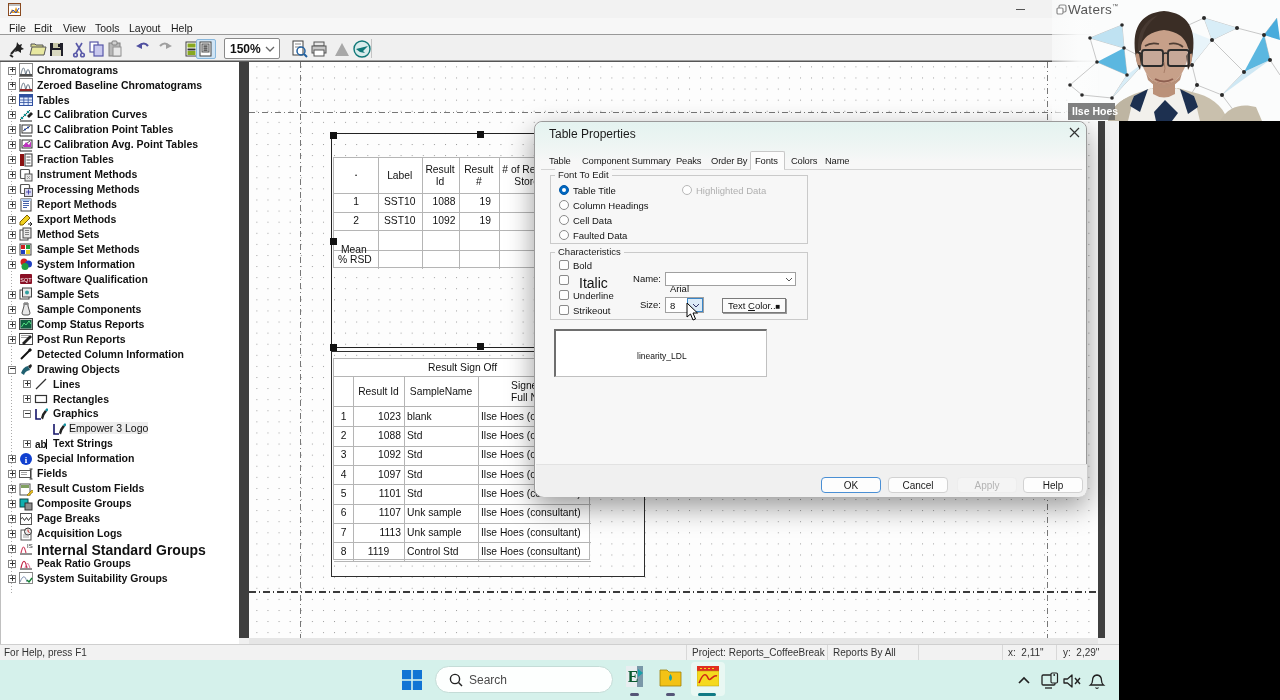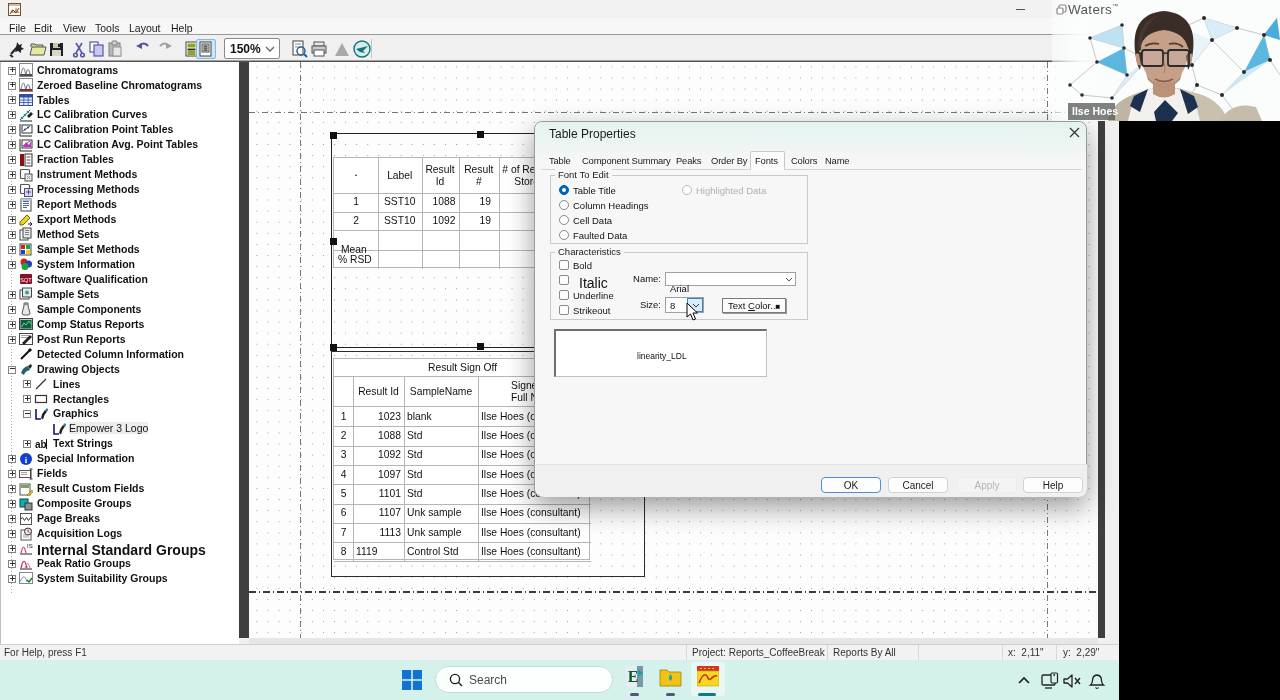--- a/index.html
+++ b/index.html
@@ -584,21 +584,21 @@
           <div style="width:100%;padding:0 3px;text-align:left;line-height:1.15">Unk sample</div>
         </div>
 <div class="abs" style="left:144px;top:163.8px;width:113px;height:19.3px;font-size:10.3px;color:#111;display:flex;align-items:center;overflow:hidden;white-space:nowrap">
           <div style="width:100%;padding:0 3px;text-align:left;line-height:1.15">Ilse Hoes (consultant)</div>
         </div>
 <div class="abs" style="left:0;top:202.4px;width:257px;height:1px;background:#b5b5b5"></div>
 <div class="abs" style="left:0px;top:183.1px;width:19px;height:19.3px;font-size:10.3px;color:#111;display:flex;align-items:center;">
           <div style="width:100%;padding:0 3px;text-align:center;line-height:1.15">8</div>
         </div>
 <div class="abs" style="left:19px;top:183.1px;width:51px;height:19.3px;font-size:10.3px;color:#111;display:flex;align-items:center;">
-          <div style="width:100%;padding:0 3px;text-align:left;line-height:1.15">1119</div>
+          <div style="width:100%;padding:0 3px;text-align:center;line-height:1.15">1119</div>
         </div>
 <div class="abs" style="left:70px;top:183.1px;width:74px;height:19.3px;font-size:10.3px;color:#111;display:flex;align-items:center;">
           <div style="width:100%;padding:0 3px;text-align:left;line-height:1.15">Control Std</div>
         </div>
 <div class="abs" style="left:144px;top:183.1px;width:113px;height:19.3px;font-size:10.3px;color:#111;display:flex;align-items:center;overflow:hidden;white-space:nowrap">
           <div style="width:100%;padding:0 3px;text-align:left;line-height:1.15">Ilse Hoes (consultant)</div>
         </div>
 </div>
 <div class="abs" style="left:534px;top:121px;width:553px;height:376px;background:#f7f7f7;border:1px solid #9a9a9a;border-radius:8px;box-shadow:0 10px 28px rgba(0,0,0,0.4);z-index:10">
 <div class="abs" style="left:0;top:0;width:551px;height:40px;background:linear-gradient(180deg,#e4f3f0 0%,#eef5f3 60%,#f7f7f7 100%);border-radius:8px 8px 0 0"></div>

